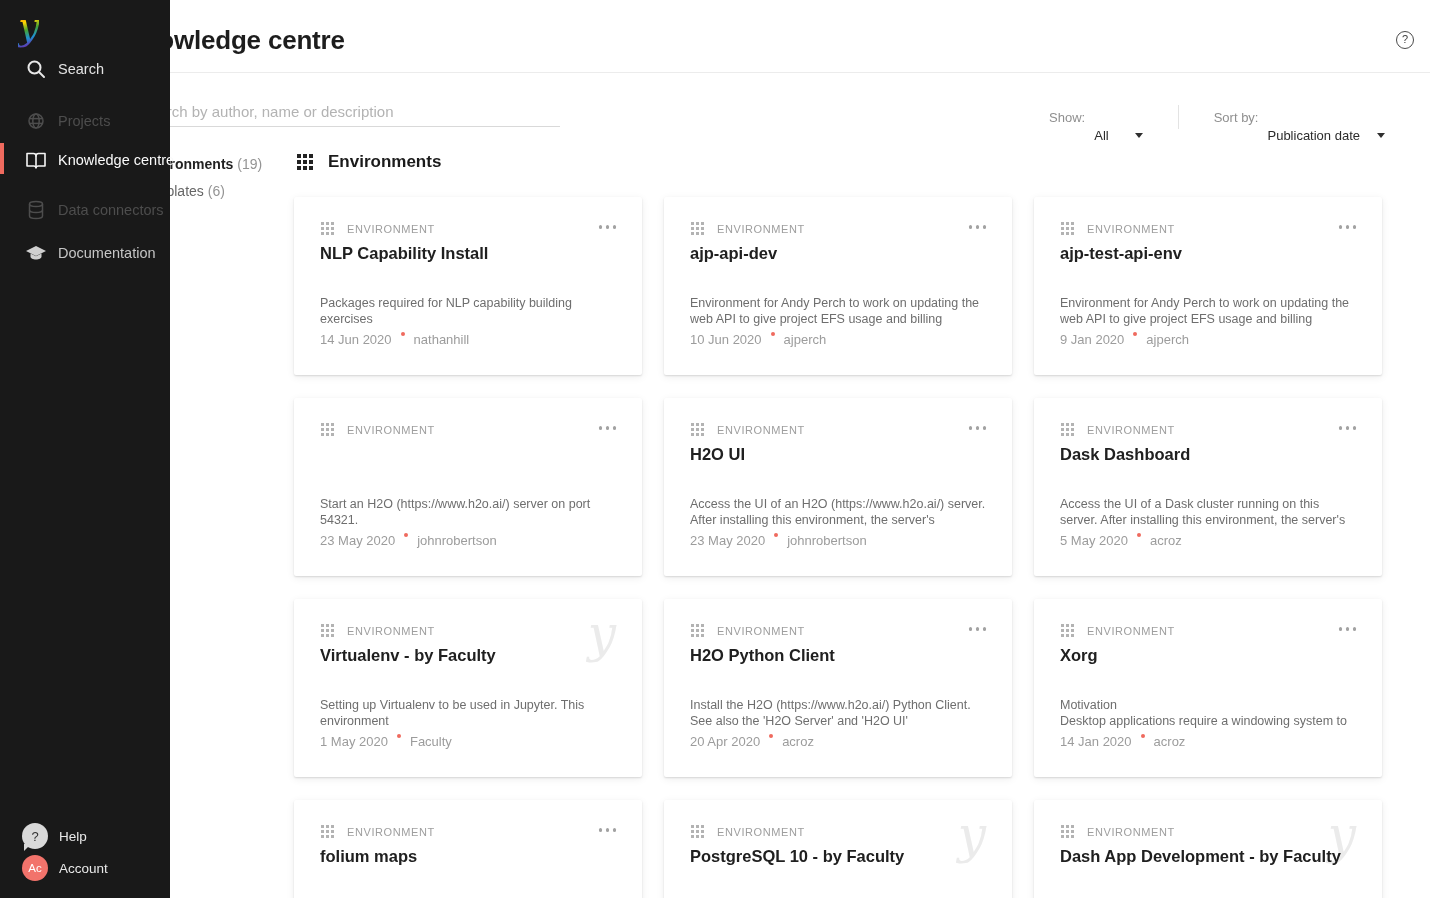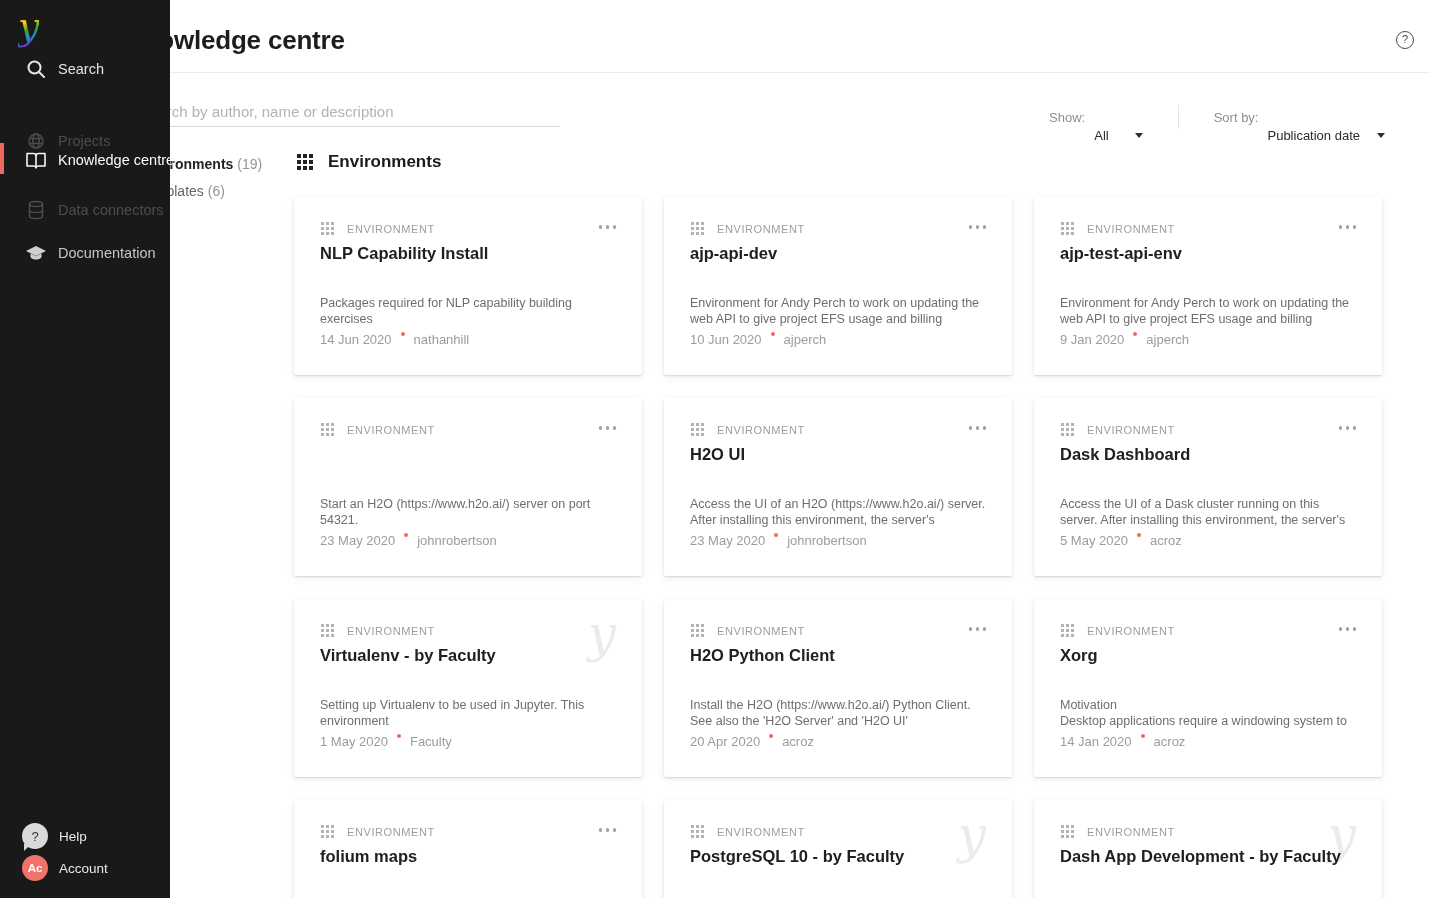--- a/index.html
+++ b/index.html
@@ -74,33 +74,33 @@
   .logo { position:absolute; left:18px; top:6px; font-size:38px; line-height:1.1;
           font-family:"DejaVu Serif", serif; font-style:italic; color:#f07d00;
           background:linear-gradient(160deg,#e0201c 4%,#f07d00 22%,#ffd500 38%,#46a433 55%,#1d92d0 72%,#5b3fb5 86%,#8a27a8 96%);
           -webkit-background-clip:text; background-clip:text; -webkit-text-fill-color:transparent;
           cursor:pointer; }
   .sb-row { position:absolute; left:0; width:195px; height:28px; display:flex;
             align-items:center; cursor:pointer; }
   .sb-icon { width:22px; display:flex; justify-content:center; margin-left:25px; }
   .sb-label { margin-left:11px; font-size:14.5px; white-space:nowrap; }
   .sb-search { top:55px; } .sb-search .sb-label { color:#e3e3e3; }
-  .sb-projects { top:107px;margin-top:20px; } .sb-projects .sb-label { color:#4d4d4d; }
+  .sb-projects { top:107px; } .sb-projects .sb-label { color:#4d4d4d; }
   .sb-knowledge { top:146px; } .sb-knowledge .sb-label { color:#fafafa; }
   .sb-accent { position:absolute; left:0; top:143px; width:4px; height:31px; background:#ef6a5e; }
   .sb-data { top:196px; } .sb-data .sb-label { color:#4d4d4d; }
   .sb-docs { top:239px; } .sb-docs .sb-label { color:#c6c6c6; }
   .sb-help { top:822px; } .sb-help .sb-label { color:#e8e8e8; font-size:13.5px; }
   .sb-account { top:854px; } .sb-account .sb-label { color:#e8e8e8; font-size:13.5px; }
   .badge { width:26px; height:26px; border-radius:50%; display:flex; align-items:center;
            justify-content:center; position:relative; }
   .help-badge { background:#d9d9d9; color:#333; font-size:13px; }
   .help-badge::after { content:''; position:absolute; left:2px; bottom:-2px; width:7px; height:7px;
            background:#d9d9d9; clip-path:polygon(0 0,100% 0,0 100%); }
-  .account-badge { background:#f2736b; color:#fff; font-size:11.5px; font-weight:700; }
+  .account-badge { background:#f2736b; color:#fff; font-size:11.5px; font-weight:400; }
   .sb-badge-wrap { width:26px; margin-left:22px; display:flex; justify-content:center; }
 </style>
 </head>
 <body>
 
 <div class="main-header">
   <div class="page-title">Knowledge centre</div>
   <div class="header-help">?</div>
 </div>
 

